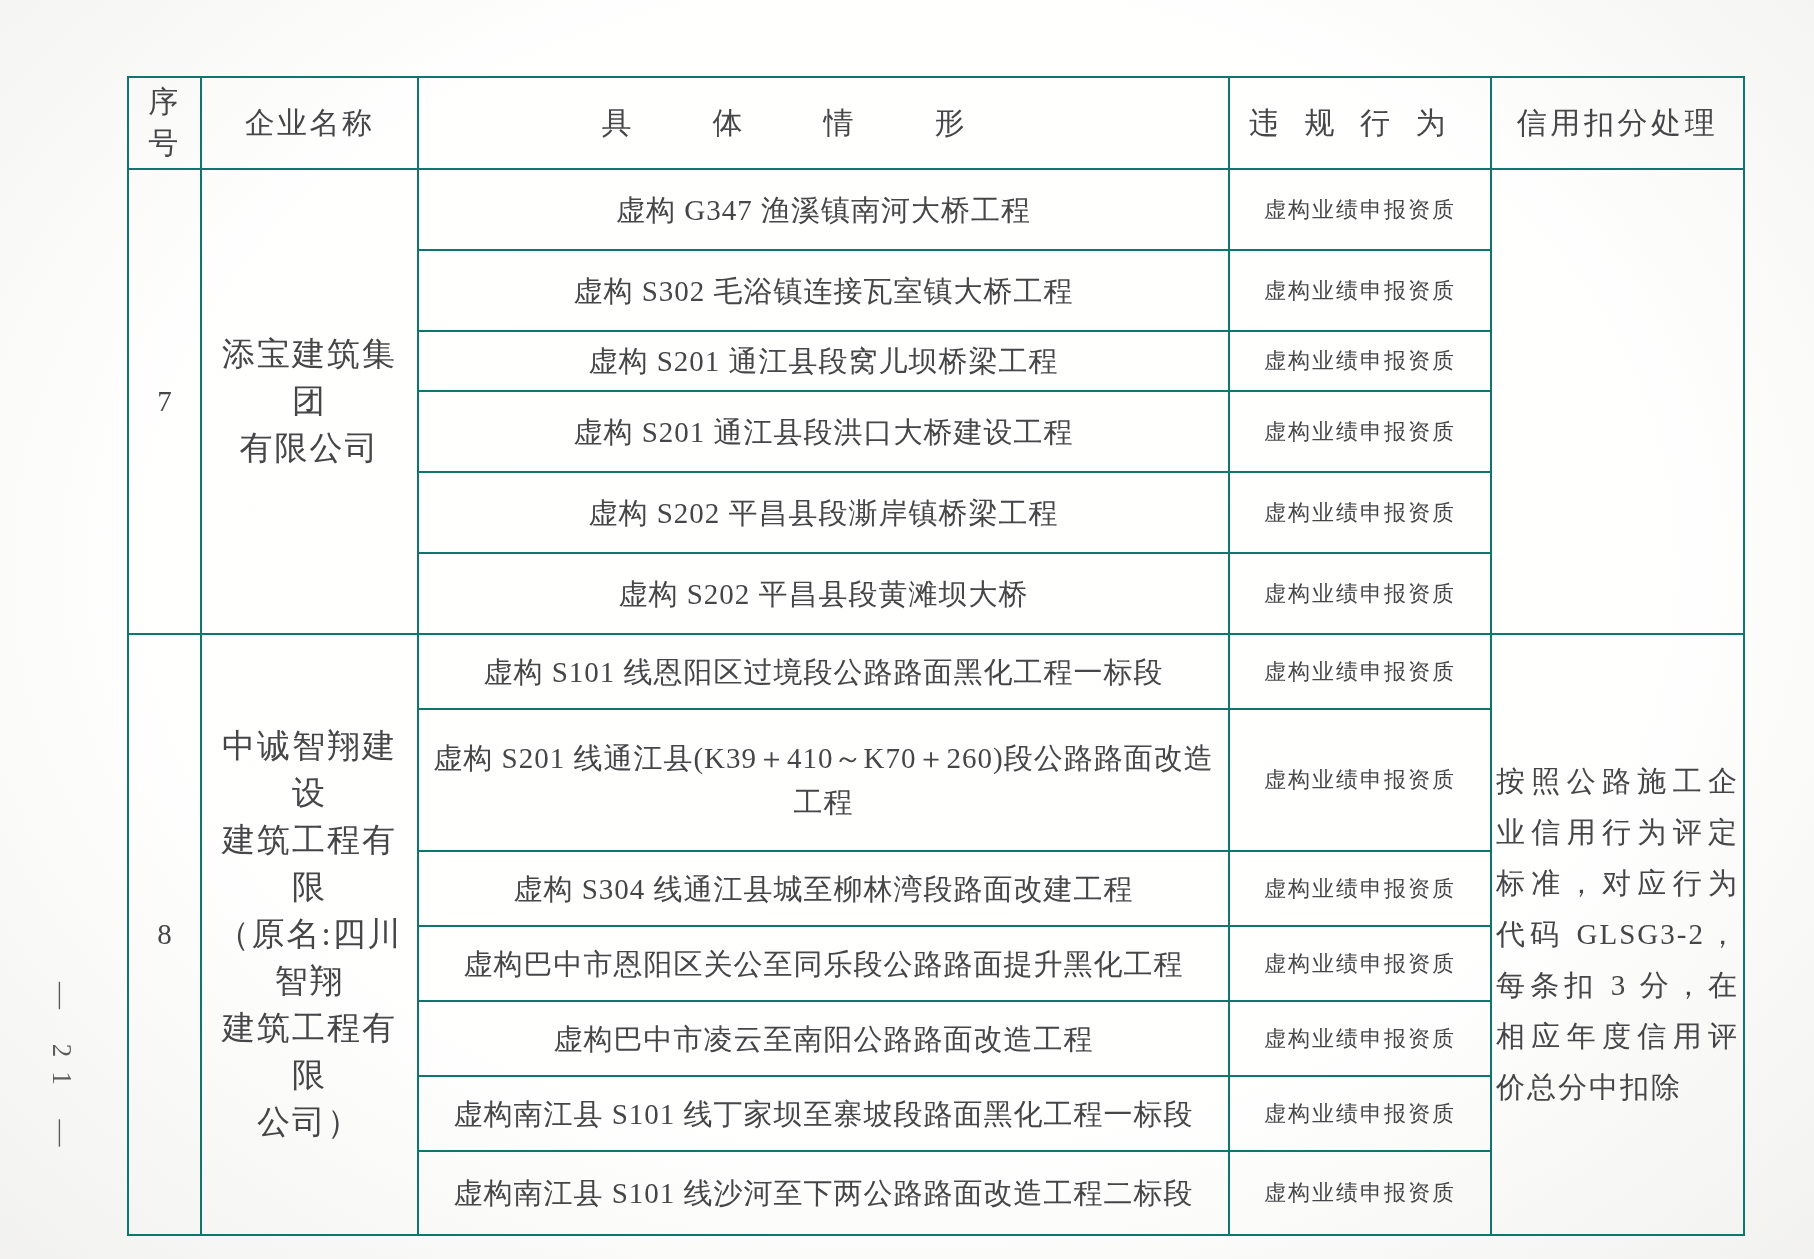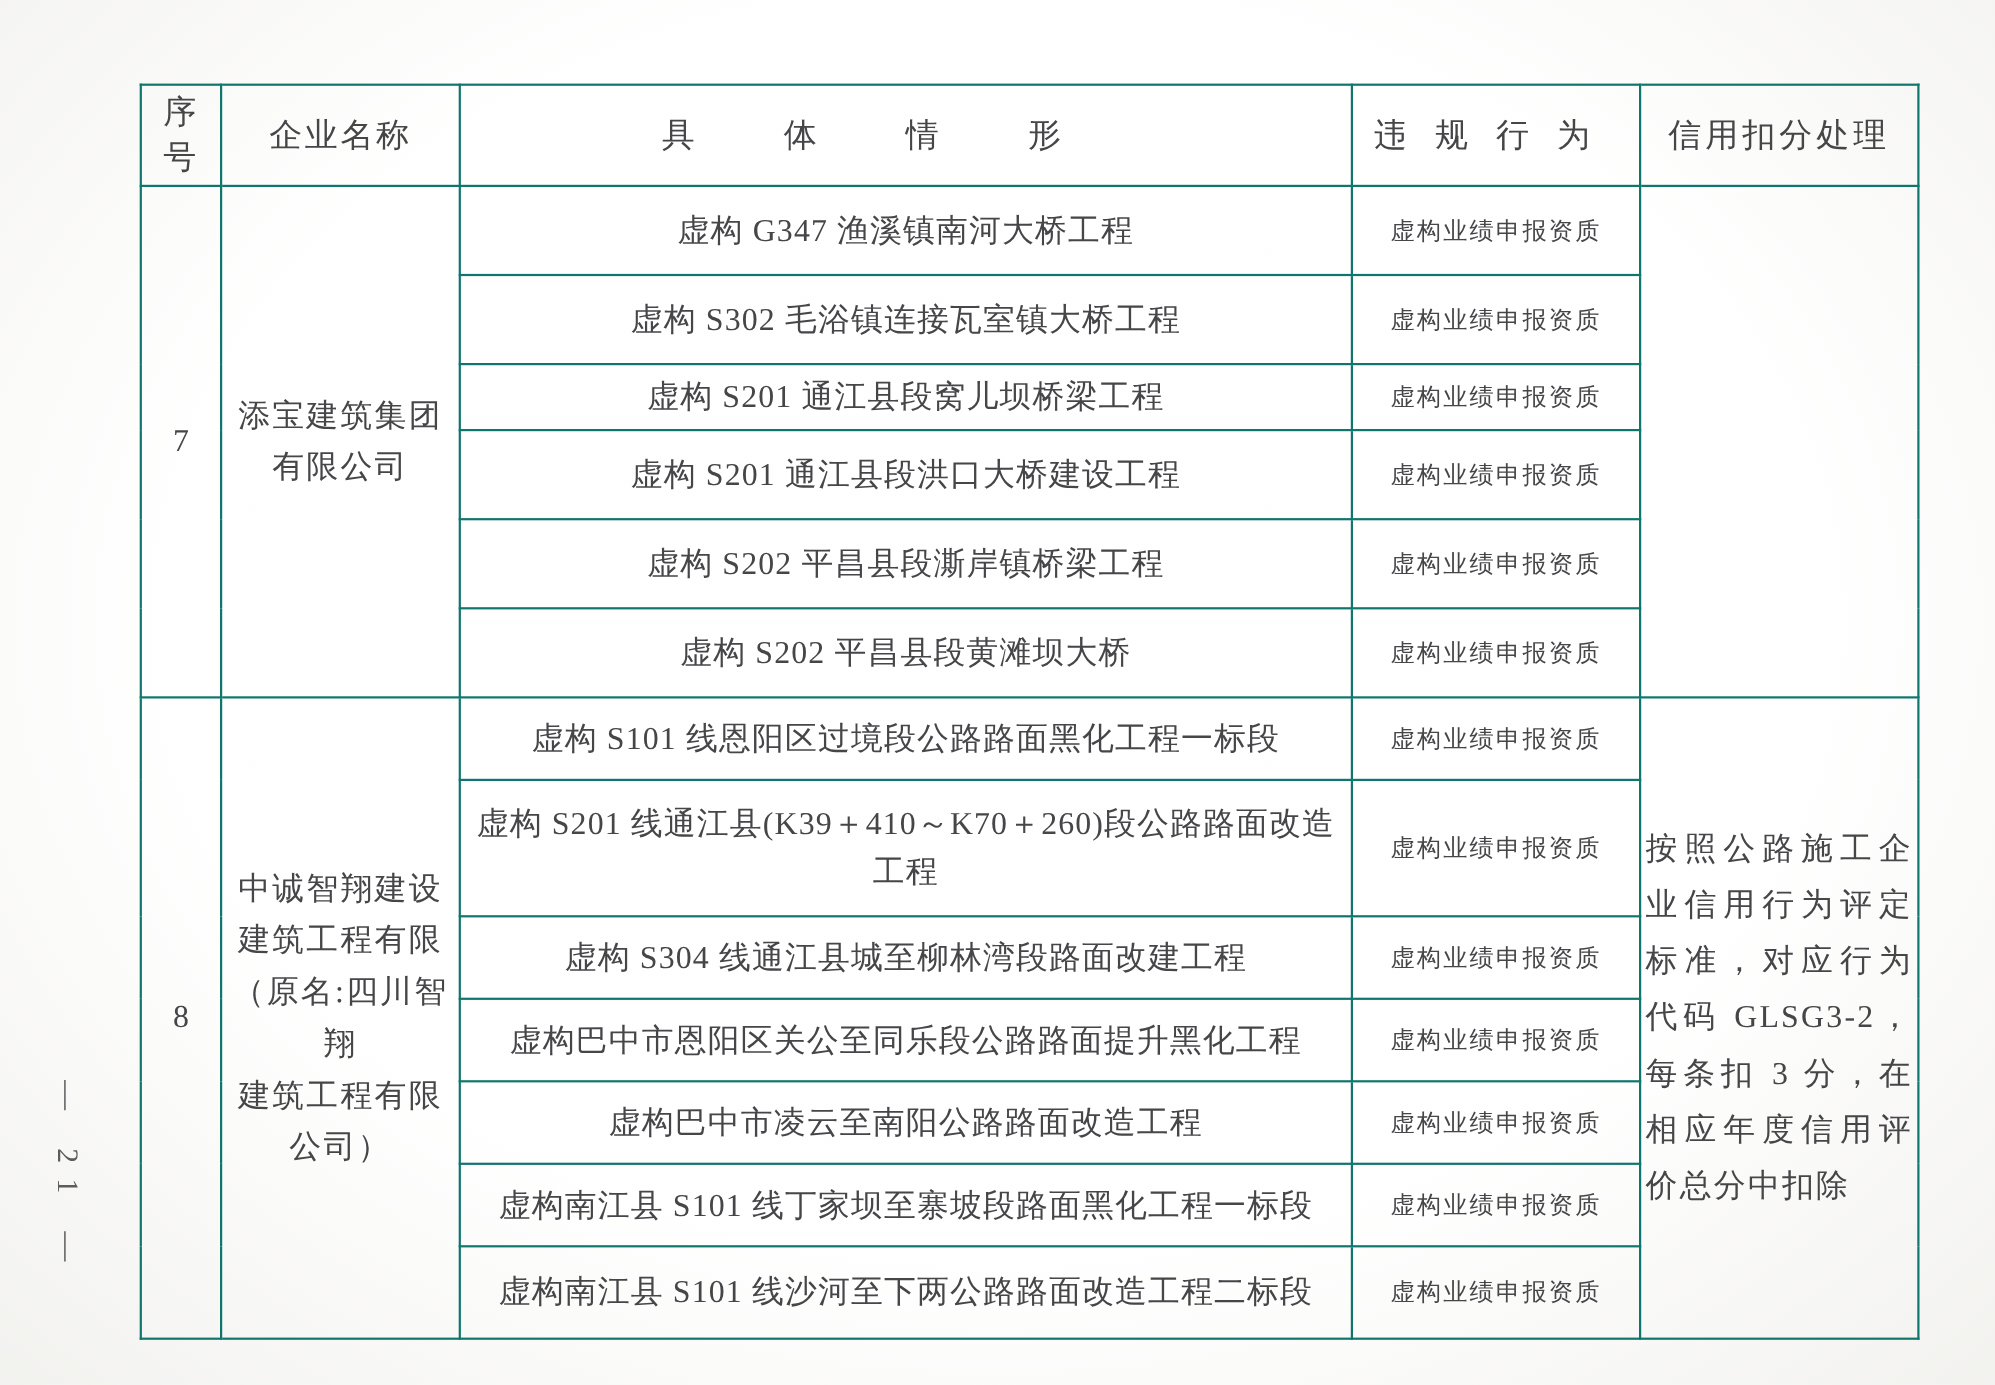--- a/index.html
+++ b/index.html
@@ -48,35 +48,35 @@
     text-align: center;
     vertical-align: middle;
     font-weight: normal;
     padding: 4px;
     color: #464649;
   }
   tr.hdr   { height: 67px; }
   tr.r81   { height: 81px; }
   tr.r80   { height: 60px; }
   tr.r75   { height: 75px; }
-  tr.r125  { height: 124px; }
+  tr.r125  { height: 142px; }
   tr.r76   { height: 84px; }
 
   th { font-size: 30px; }
   th.sp-wide { letter-spacing: 2.7em; padding-left: 2.7em; }
   th.sp-med  { letter-spacing: 0.85em; padding-left: 0.85em; }
   th.sp-sm   { letter-spacing: 0.12em; }
   th.sp-xs   { letter-spacing: 0.08em; }
 
   td.no-cell {
     font-size: 29px;
     color: #4a4a4d;
   }
   td.company-cell {
-    font-size: 29px;
+    font-size: 33px;
     letter-spacing: 2px;
     padding: 0 6px;
   }
   td.company-cell .cline {
     display: block;
     line-height: 47px;
   }
   td.situation-cell {
     font-size: 29px;
     letter-spacing: 1px;

